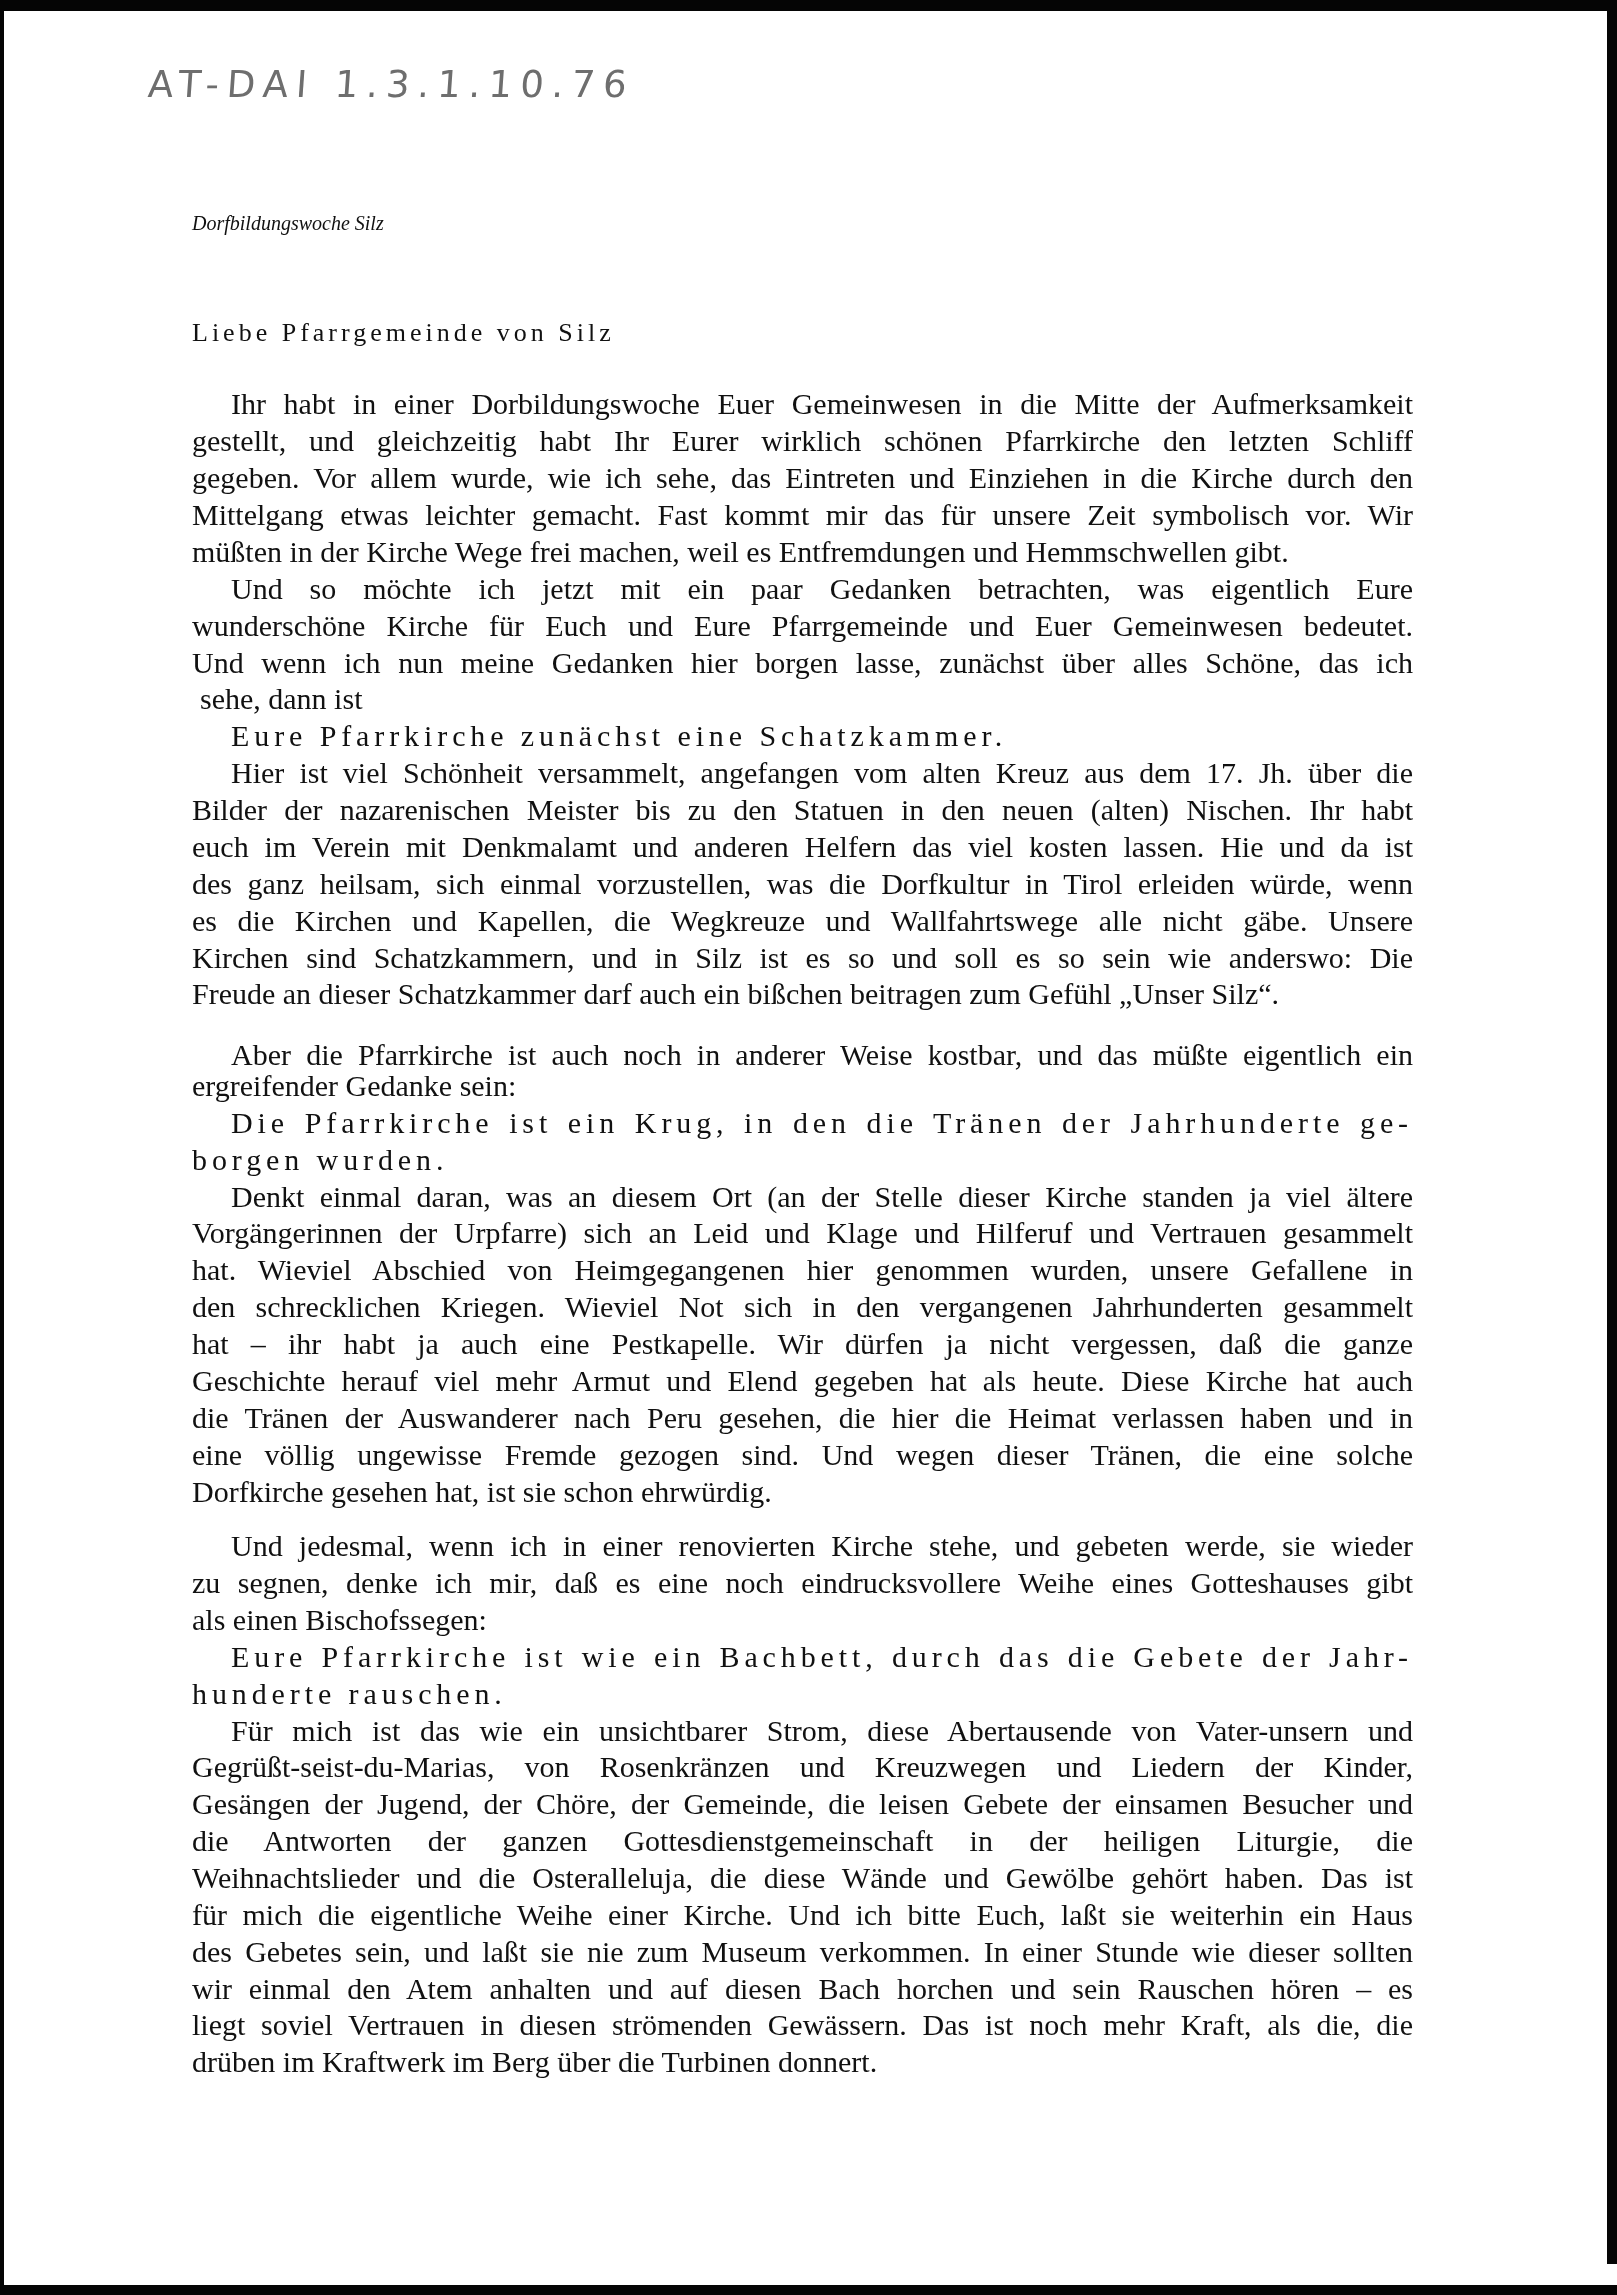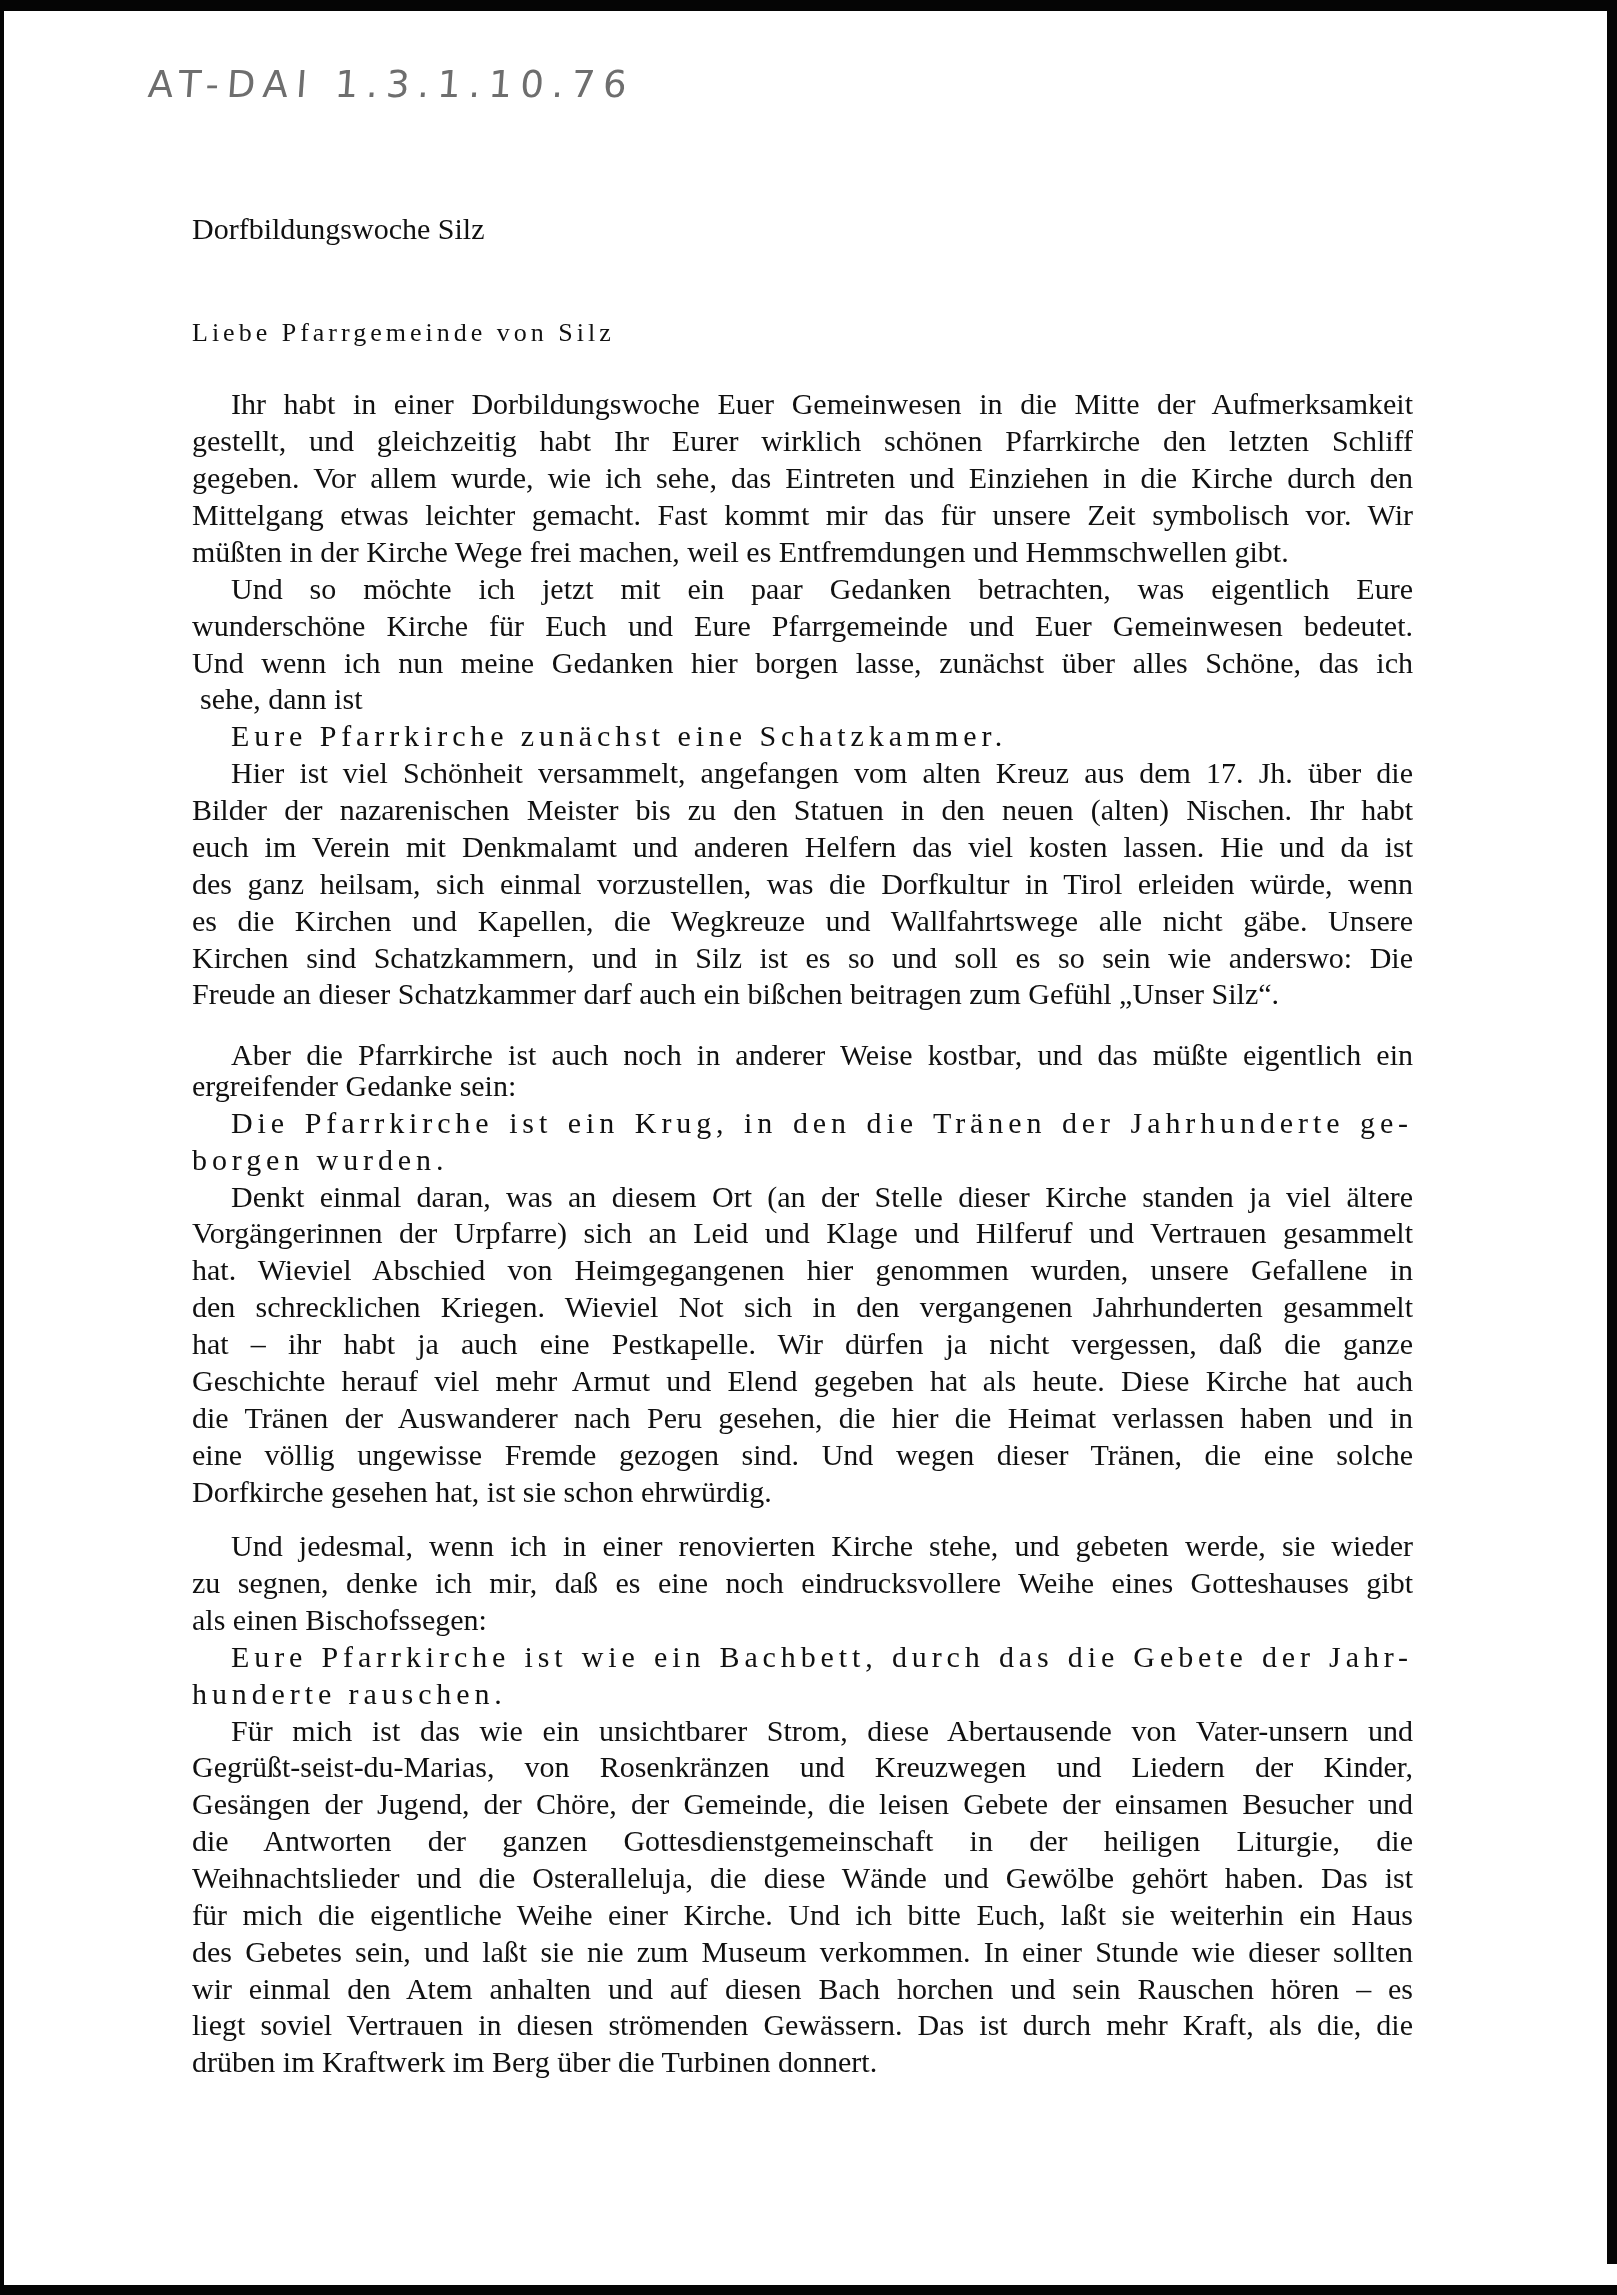--- a/index.html
+++ b/index.html
@@ -15,21 +15,21 @@
     .handwritten {
       position: absolute; left: 148px; top: 63px;
       font-family: "DejaVu Sans", sans-serif; font-size: 37px; font-weight: normal;
       color: #6e6e6e; letter-spacing: 8px; transform: skewX(-4deg);
     }
 
     .doc {
       position: absolute; left: 192px; top: 0; width: 1221px;
       font-family: "Liberation Serif", serif; color: #111111;
     }
-    .title { position: absolute; top: 212px; left: 0; font-size: 30px; white-space: nowrap; }
+    .title { position: absolute; top: 212px; left: 0; font-size: 20px; white-space: nowrap; font-style: italic; }
     .salutation { position: absolute; top: 318px; left: 0; font-size: 26px; letter-spacing: 4px; white-space: nowrap; }
 
     .line {
       position: absolute; left: 0; width: 1221px; font-size: 30px; line-height: 36px;
       white-space: nowrap; text-align: justify; text-align-last: justify;
       transform-origin: left center;
     }
     .line.indent { left: 39px; width: 1182px; }
     .line.last { text-align-last: left; }
     .line.spaced { letter-spacing: 4.9px; }
@@ -83,16 +83,16 @@
     <div class="line indent spaced" style="top: 1639px;">Eure Pfarrkirche ist wie ein Bachbett, durch das die Gebete der Jahr-</div>
     <div class="line last spaced" style="top: 1676px;">hunderte rauschen.</div>
     <div class="line indent" style="top: 1713px;">Für mich ist das wie ein unsichtbarer Strom, diese Abertausende von Vater-unsern und</div>
     <div class="line" style="top: 1749px;">Gegrüßt-seist-du-Marias, von Rosenkränzen und Kreuzwegen und Liedern der Kinder,</div>
     <div class="line" style="top: 1786px;">Gesängen der Jugend, der Chöre, der Gemeinde, die leisen Gebete der einsamen Besucher und</div>
     <div class="line" style="top: 1823px;">die Antworten der ganzen Gottesdienstgemeinschaft in der heiligen Liturgie, die</div>
     <div class="line" style="top: 1860px;">Weihnachtslieder und die Osteralleluja, die diese Wände und Gewölbe gehört haben. Das ist</div>
     <div class="line" style="top: 1897px;">für mich die eigentliche Weihe einer Kirche. Und ich bitte Euch, laßt sie weiterhin ein Haus</div>
     <div class="line" style="top: 1934px;">des Gebetes sein, und laßt sie nie zum Museum verkommen. In einer Stunde wie dieser sollten</div>
     <div class="line" style="top: 1971px;">wir einmal den Atem anhalten und auf diesen Bach horchen und sein Rauschen hören – es</div>
-    <div class="line" style="top: 2007px;">liegt soviel Vertrauen in diesen strömenden Gewässern. Das ist durch mehr Kraft, als die, die</div>
+    <div class="line" style="top: 2007px;">liegt soviel Vertrauen in diesen strömenden Gewässern. Das ist noch mehr Kraft, als die, die</div>
     <div class="line last" style="top: 2044px;">drüben im Kraftwerk im Berg über die Turbinen donnert.</div>
   </div>
 
 
 </body></html>

